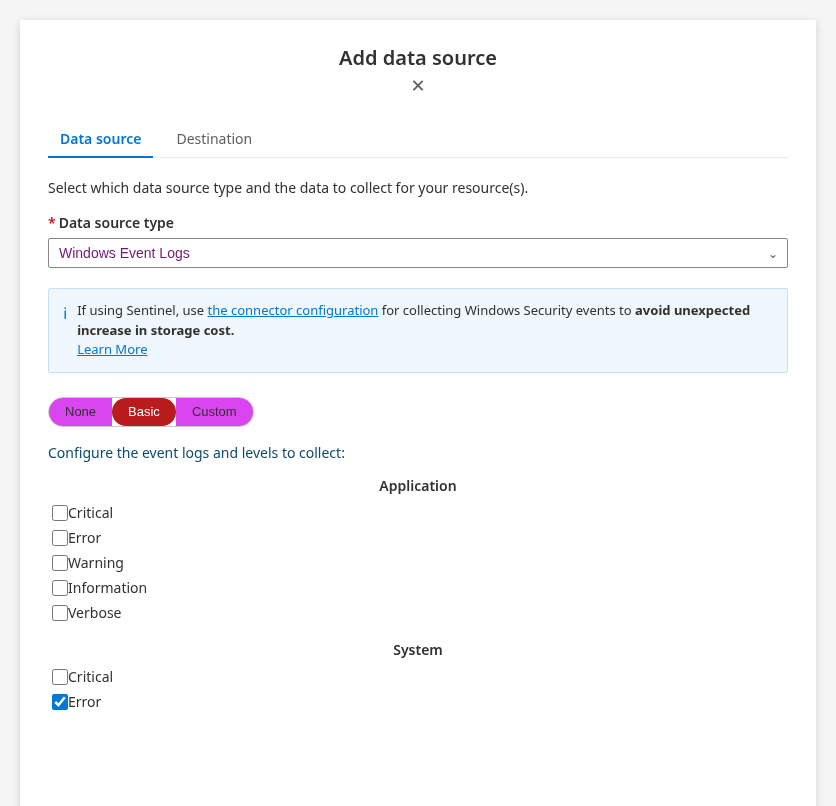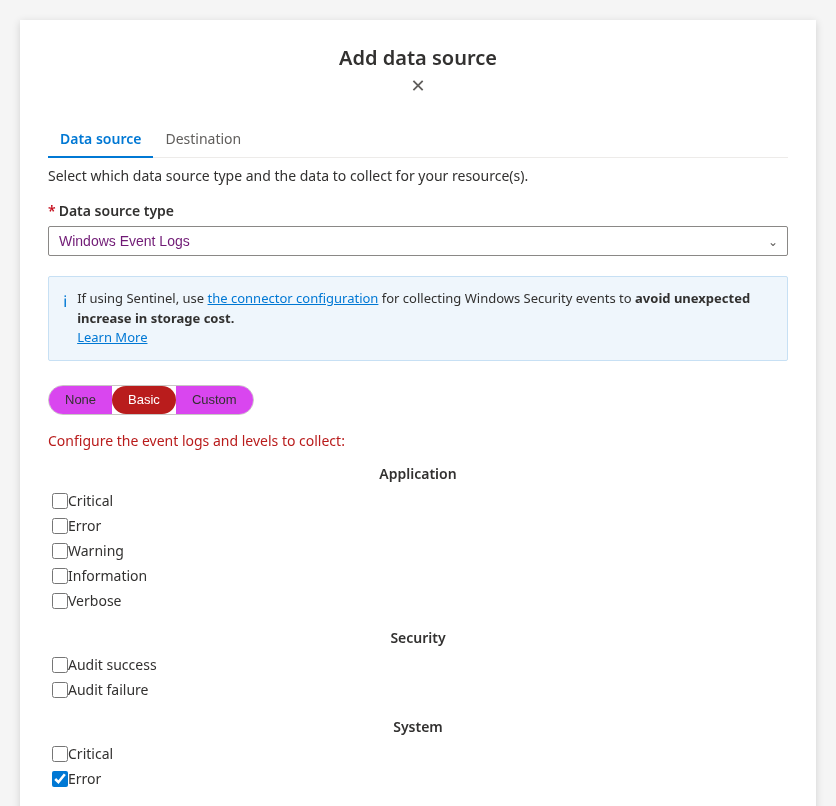--- a/index.html
+++ b/index.html
@@ -41,22 +41,22 @@
       font-size: 18px;
       color: #605e5c;
       padding: 4px 8px;
       display: flex;
       align-items: center;
       justify-content: center;
     }
     .tabs {
       display: flex;
       border-bottom: 1px solid #edebe9;
-      margin-bottom: 8px;
-      gap: 0;
+      margin-bottom: 20px;
+      gap: 11px;
     }
     .tab {
       padding: 8px 12px;
       cursor: pointer;
       font-size: 14px;
       color: #605e5c;
       border-bottom: 2px solid transparent;
       margin-bottom: -1px;
       text-decoration: none;
     }
@@ -154,21 +154,21 @@
       color: #323130;
       line-height: 1.6;
     }
     .toggle-btn.active {
       background: #b91c1c;
       color: #ffffff;
       border-radius: 20px;
     }
     .collect-label {
       font-size: 14px;
-      color: #b91c1c;
+      color: #0c4a6e;
       margin-bottom: 14px;
     }
     .log-section {
       margin-bottom: 18px;
     }
     .log-section-title {
       font-size: 14px;
       font-weight: 600;
       color: #323130;
       margin-bottom: 8px;
@@ -265,31 +265,20 @@
     <div class="checkbox-item">
       <input type="checkbox" style="">
       <label class="checkbox-label">Information</label>
     </div>
     <div class="checkbox-item">
       <input type="checkbox" style="">
       <label class="checkbox-label">Verbose</label>
     </div>
   </div>
 
-  <div class="log-section">
-    <div class="log-section-title">Security</div>
-    <div class="checkbox-item">
-      <input type="checkbox" style="">
-      <label class="checkbox-label">Audit success</label>
-    </div>
-    <div class="checkbox-item">
-      <input type="checkbox" style="">
-      <label class="checkbox-label">Audit failure</label>
-    </div>
-  </div>
 
   <div class="log-section">
     <div class="log-section-title">System</div>
     <div class="checkbox-item">
       <input type="checkbox" style="">
       <label class="checkbox-label">Critical</label>
     </div>
     <div class="checkbox-item">
       <input type="checkbox" checked="" style="">
       <label class="checkbox-label">Error</label>

